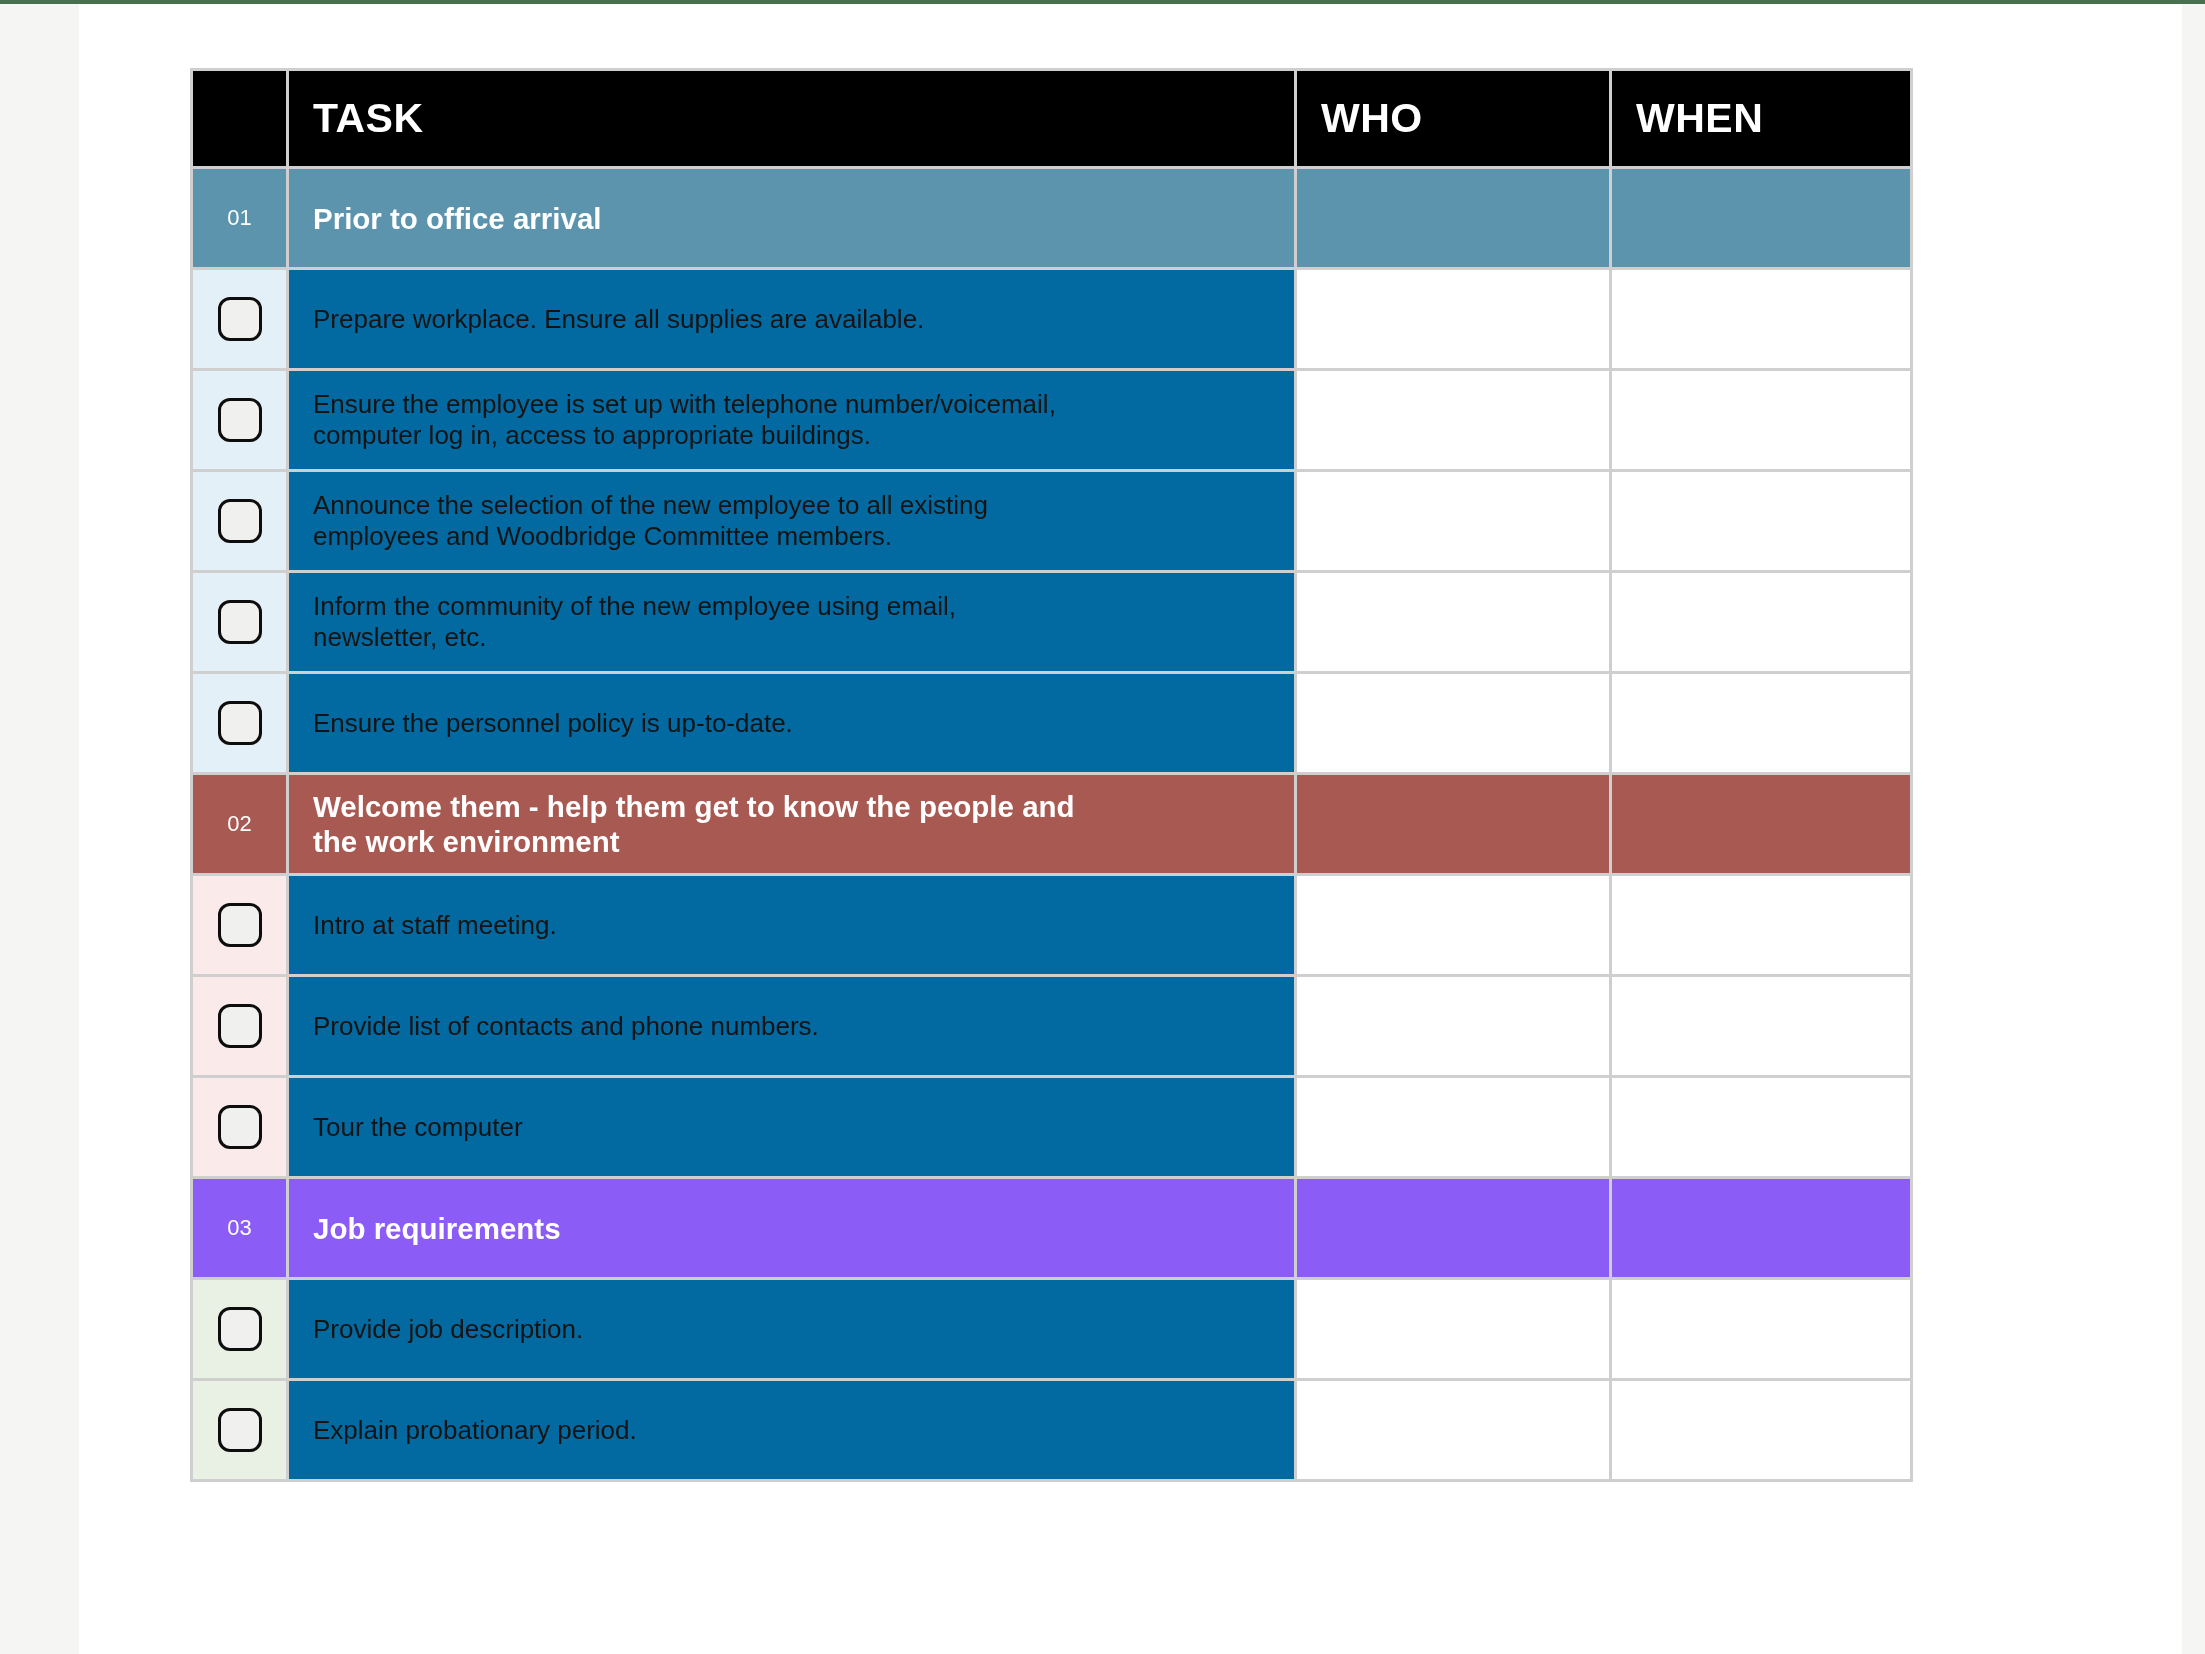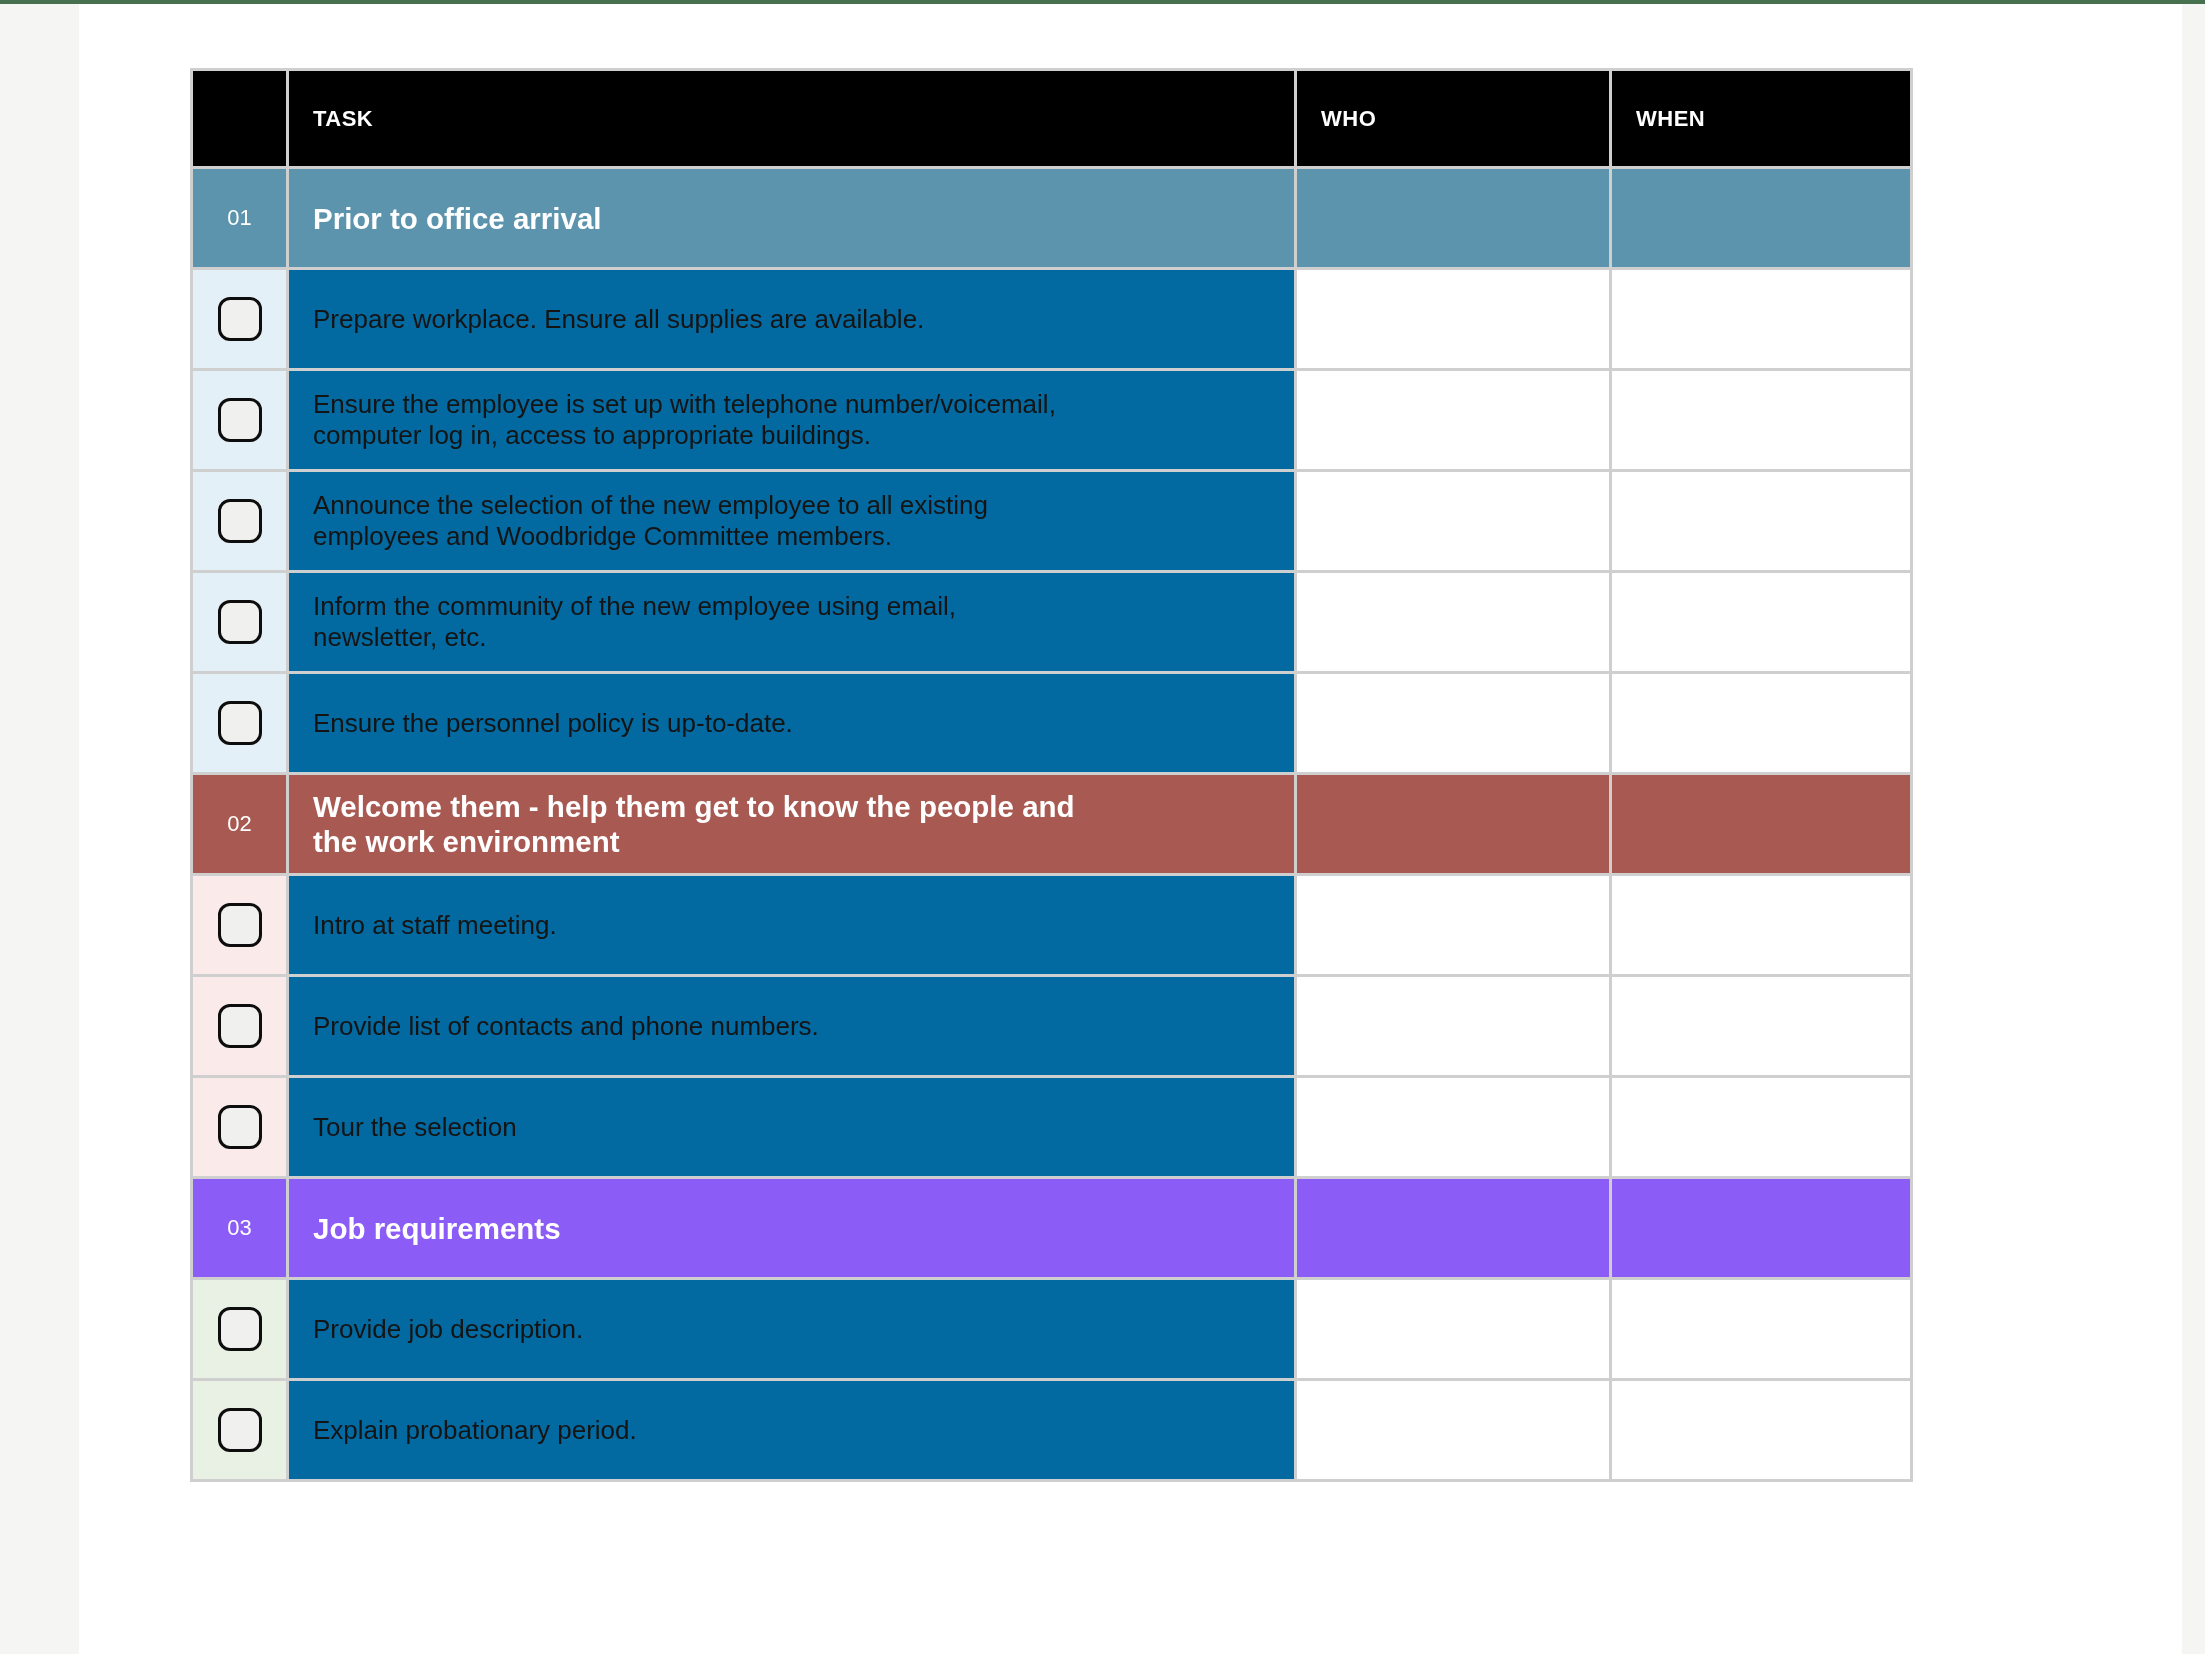--- a/index.html
+++ b/index.html
@@ -32,21 +32,21 @@
   .checklist col.c-when { width: 301px; }
   .checklist td, .checklist th {
     border: 3.3px solid #cfcfcf;
     vertical-align: middle;
     padding: 0;
   }
   tr.header-row { height: 98px; }
   tr.header-row th {
     background: #000000;
     color: #ffffff;
-    font-size: 22px;
+    font-size: 41px;
     font-weight: 700;
     letter-spacing: 0.5px;
     text-align: left;
     padding-left: 24px;
   }
   tr.section-row { height: 101px; }
   tr.section-row td {
     color: #ffffff;
   }
   .num-cell {
@@ -168,21 +168,21 @@
     <td class="empty-cell"></td>
   </tr>
   <tr class="task-row">
     <td class="check-cell l2"><span class="checkbox"></span></td>
     <td class="task-cell">Provide list of contacts and phone numbers.</td>
     <td class="empty-cell"></td>
     <td class="empty-cell"></td>
   </tr>
   <tr class="task-row">
     <td class="check-cell l2"><span class="checkbox"></span></td>
-    <td class="task-cell">Tour the selection</td>
+    <td class="task-cell">Tour the computer</td>
     <td class="empty-cell"></td>
     <td class="empty-cell"></td>
   </tr>
 
   <tr class="section-row">
     <td class="num-cell s3">03</td>
     <td class="title-cell s3">Job requirements</td>
     <td class="s3"></td>
     <td class="s3"></td>
   </tr>

